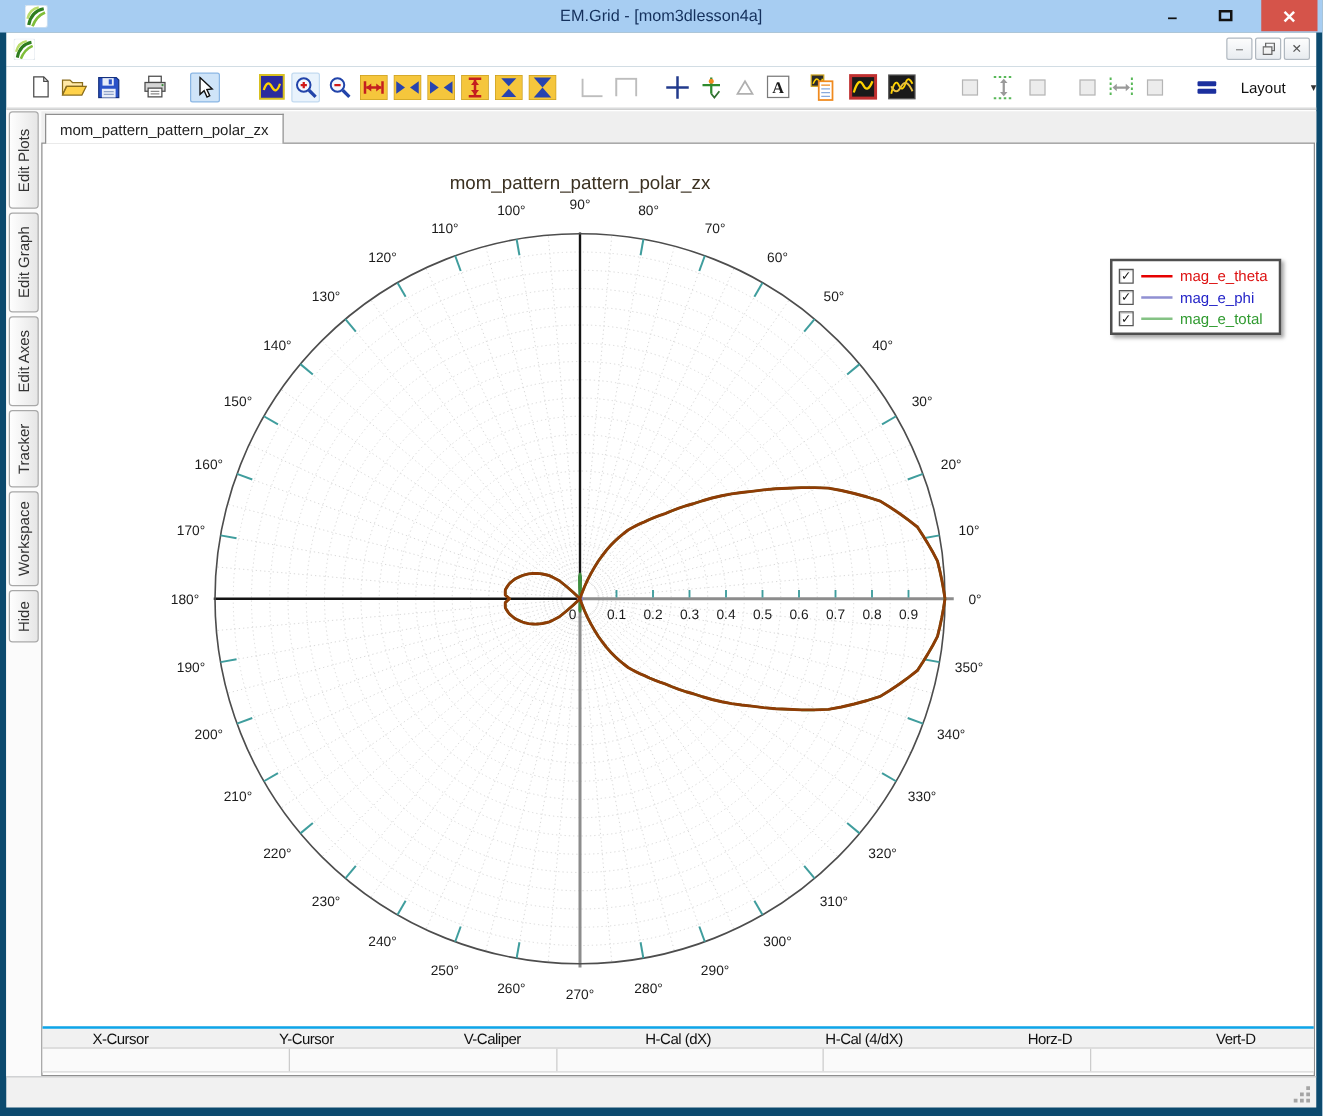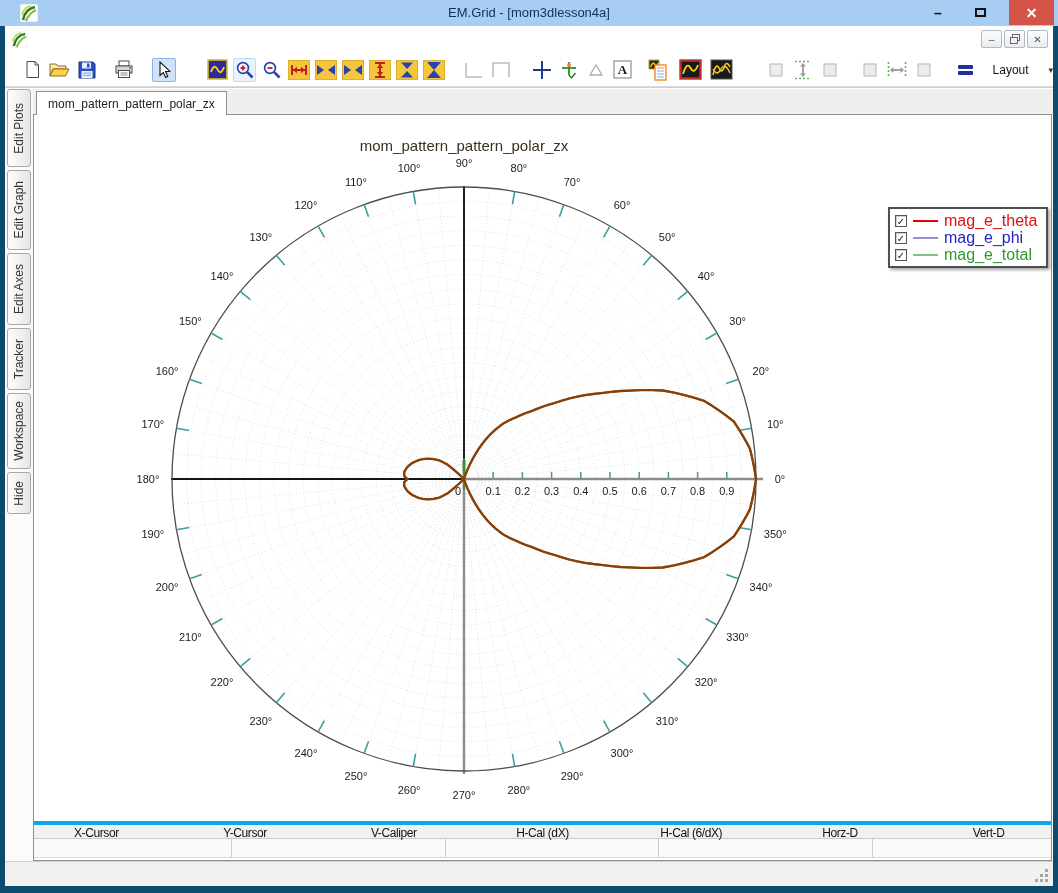--- a/index.html
+++ b/index.html
@@ -52,25 +52,25 @@
   .content{position:absolute;left:0;right:1px;top:25px;bottom:0;background:#fff;border:1px solid #8f8f8f;}
   #plot{position:absolute;left:0;top:0;}
 
   
   .legend{position:absolute;left:854px;top:92px;background:#fff;border:2px solid #4f4f4f;
     box-shadow:2px 2px 3px rgba(0,0,0,.35);padding:3px 9px 3px 5px;}
   .leg-row{display:flex;align-items:center;gap:6px;height:17px;}
   .leg-check{width:12px;height:12px;border:1px solid #555;background:#fff;font-size:10px;line-height:11px;
     text-align:center;color:#111;box-shadow:inset 1px 1px 0 #cfcfcf;}
   .leg-line{width:25px;height:0;border-top:2px solid #000;}
-  .leg-label{font-size:16px;}
+  .leg-label{font-size:12px;}
 
   
   .cursor-table{position:absolute;left:0;right:0;top:706px;}
-  .ct-head{display:flex;height:18px;background:#f1f1f1;border-top:4px solid #0ea5e9;border-bottom:1px solid #c9c9c9;gap:24px;}
+  .ct-head{display:flex;height:18px;background:#f1f1f1;border-top:2px solid #0ea5e9;border-bottom:1px solid #c9c9c9;gap:24px;}
   .ct-head div{flex:1;text-align:center;font-size:12px;line-height:17px;color:#111;letter-spacing:-0.4px;}
   .ct-vals{display:flex;height:19px;background:#fafafa;border-bottom:1px solid #d7d7d7;}
   .ct-vals div{border-right:1px solid #cccccc;font-size:12px;}
   .ct-vals div:last-child{border-right:none;}
 
   
   .statusbar{position:absolute;left:5px;right:5px;bottom:7px;height:25px;background:#f1f1f1;border-top:1px solid #d0d0d0;}
   .grip{position:absolute;right:5px;bottom:4px;width:12px;height:12px;}
   .grip i{position:absolute;width:3px;height:3px;background:#a5a5a5;}
 </style>
@@ -567,21 +567,21 @@
               <span class="leg-label" style="color: rgb(47, 154, 47);">mag_e_total</span>
             </div>
           </div>
 
         <div class="cursor-table">
           <div class="ct-head" id="ct-head">
               <div>X-Cursor</div>
               <div>Y-Cursor</div>
               <div>V-Caliper</div>
               <div>H-Cal (dX)</div>
-              <div>H-Cal (6/dX)</div>
+              <div>H-Cal (4/dX)</div>
               <div>Horz-D</div>
               <div>Vert-D</div>
             </div>
           <div class="ct-vals" id="ct-vals">
               <div style="width: 19.5%;"></div>
               <div style="width: 21%;"></div>
               <div style="width: 21%;"></div>
               <div style="width: 21%;"></div>
               <div style="width: 17.5%;"></div>
             </div>

